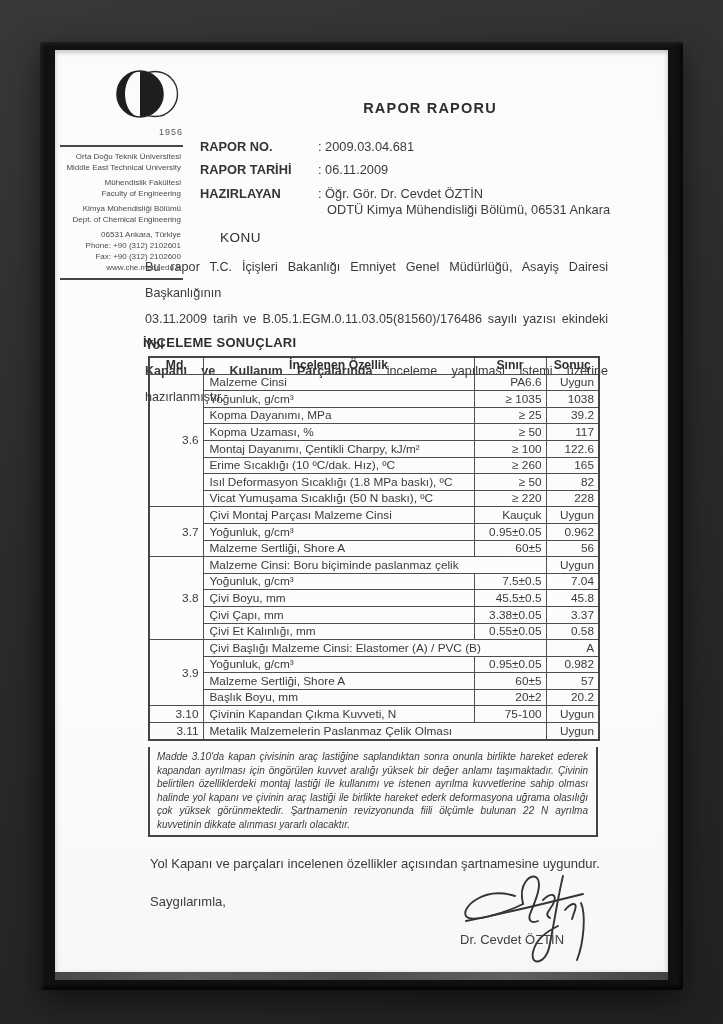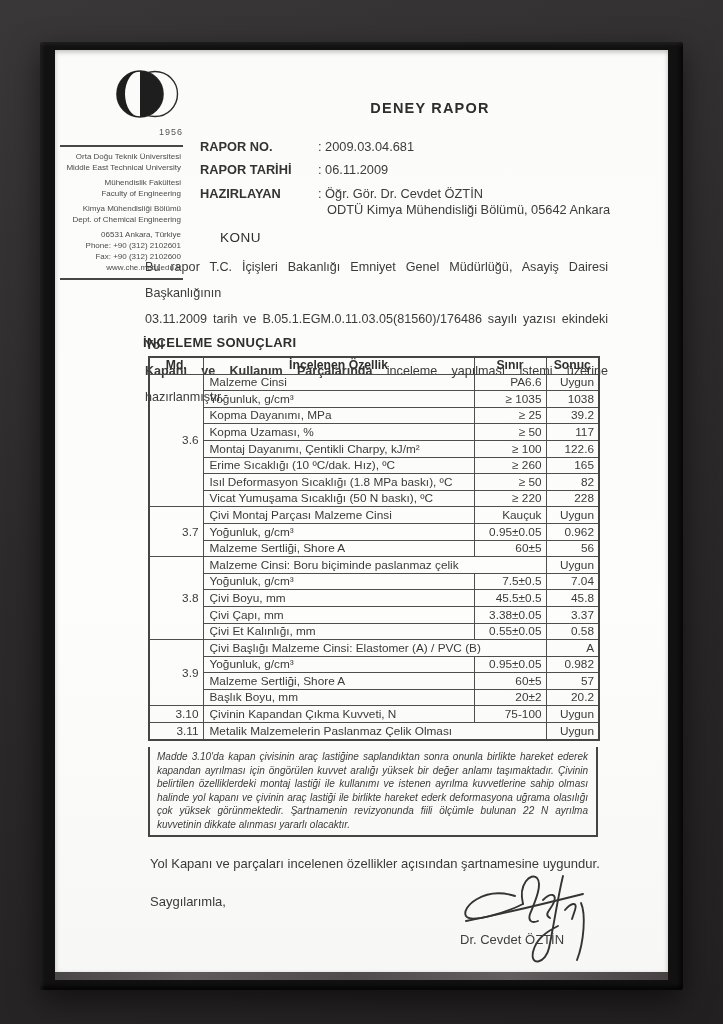--- a/index.html
+++ b/index.html
@@ -90,29 +90,29 @@
         <div>Mühendislik Fakültesi</div>
         <div>Faculty of Engineering</div>
         <div>Kimya Mühendisliği Bölümü</div>
         <div>Dept. of Chemical Engineering</div>
         <div>06531 Ankara, Türkiye</div>
         <div>Phone: +90 (312) 2102601</div>
         <div>Fax: +90 (312) 2102600</div>
         <div>www.che.metu.edu.tr</div>
       </div>
 
-    <div class="abs doc-title">DENEY RAPOR</div>
+    <div class="abs doc-title">RAPOR RAPORU</div>
 
     <div class="abs f-label" style="top:89px">RAPOR NO.</div>
     <div class="abs f-value" style="top:89px">: 2009.03.04.681</div>
     <div class="abs f-label" style="top:112px">RAPOR TARİHİ</div>
     <div class="abs f-value" style="top:112px">: 06.11.2009</div>
     <div class="abs f-label" style="top:136px">HAZIRLAYAN</div>
     <div class="abs f-value" style="top:136px">: Öğr. Gör. Dr. Cevdet ÖZTİN</div>
-    <div class="abs f-value2" style="top:152px">ODTÜ Kimya Mühendisliği Bölümü, 05642 Ankara</div>
+    <div class="abs f-value2" style="top:152px">ODTÜ Kimya Mühendisliği Bölümü, 06531 Ankara</div>
 
     <div class="abs konu-label">KONU</div>
     <div class="abs konu-text" id="konu">
         <div class="jline"><span>Bu rapor T.C. İçişleri Bakanlığı Emniyet Genel Müdürlüğü, Asayiş Dairesi Başkanlığının</span></div>
         <div class="jline"><span>03.11.2009 tarih ve B.05.1.EGM.0.11.03.05(81560)/176486 sayılı yazısı ekindeki </span><b>Yol</b></div>
         <div class="jline last"><b>Kapanı ve Kullanım Parçalarında</b><span> inceleme yapılması istemi üzerine hazırlanmıştır.</span></div>
       </div>
 
     <div class="abs results-heading">İNCELEME SONUÇLARI</div>
 

